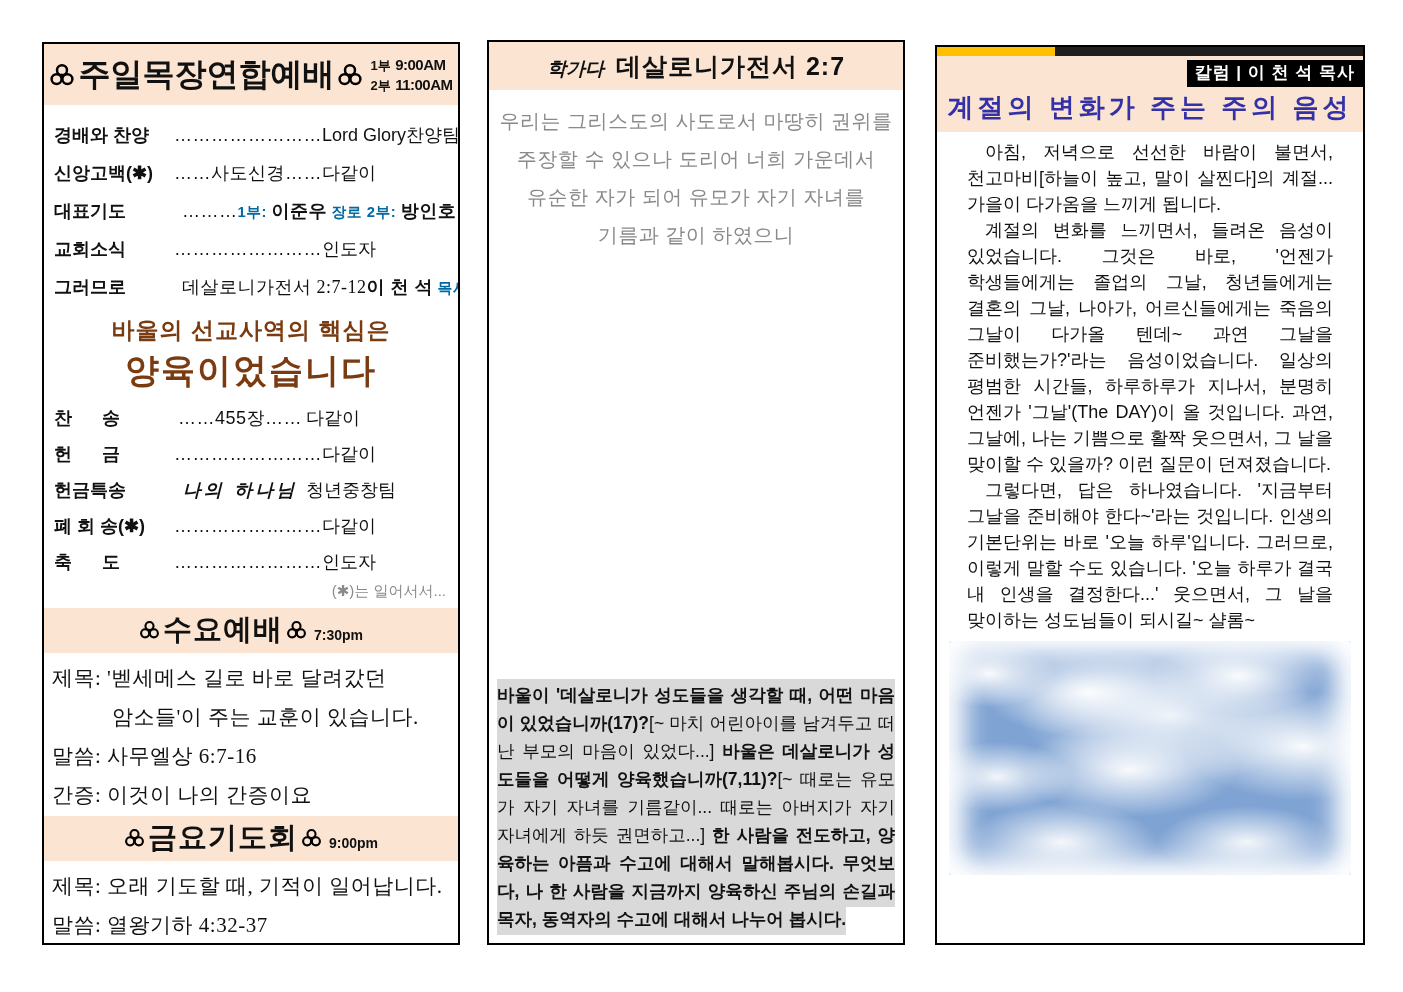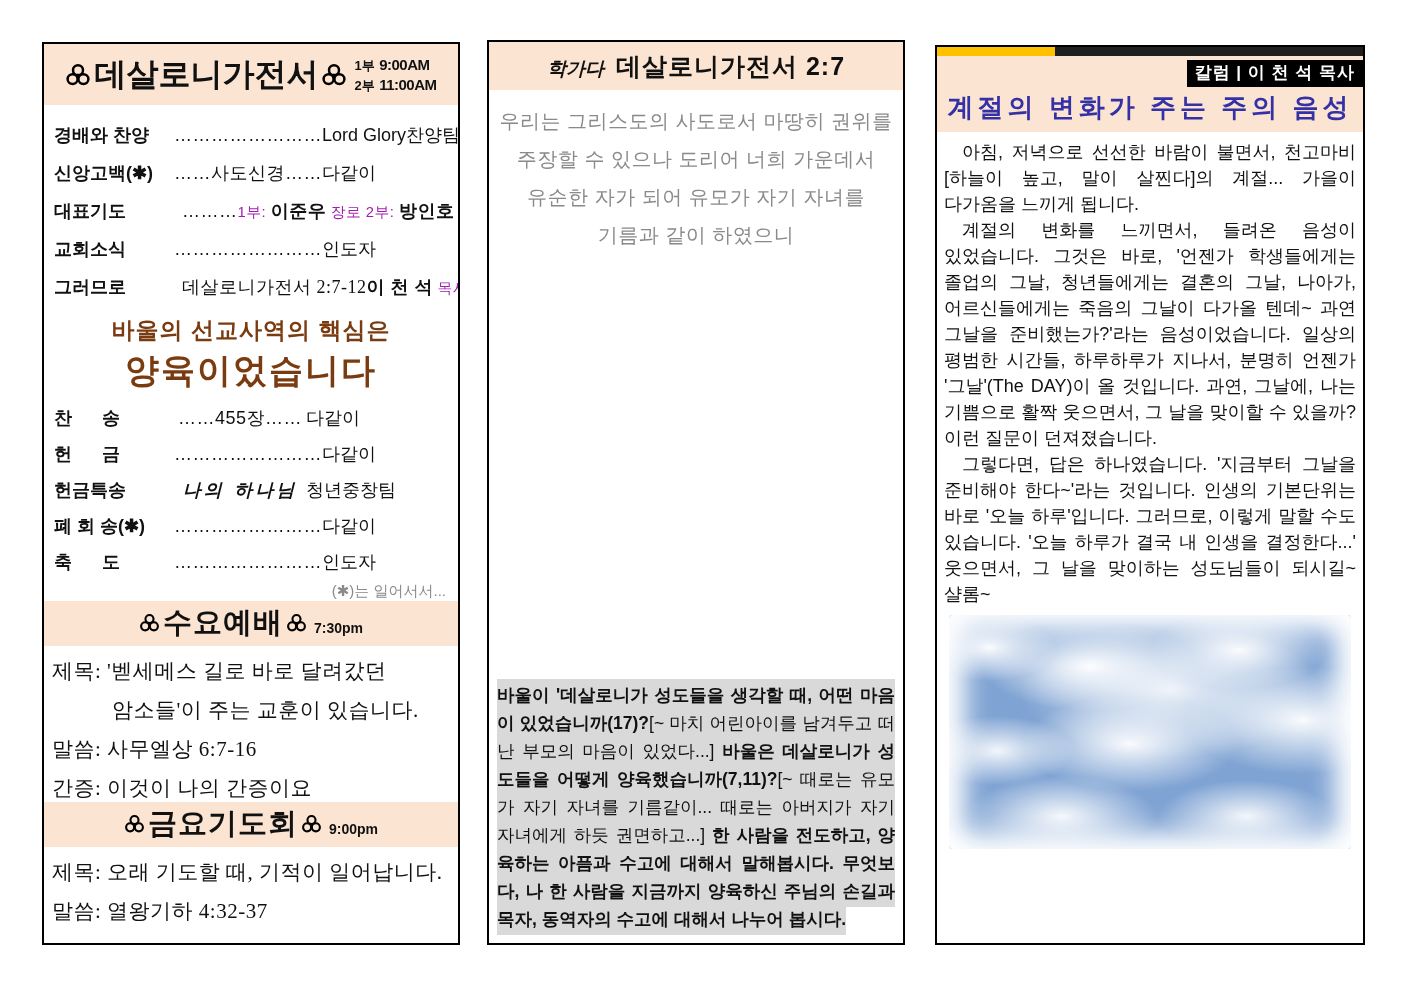--- a/index.html
+++ b/index.html
@@ -8,21 +8,21 @@
     width:1403px; height:992px; background:#ffffff; position:relative;
     font-family:"Liberation Sans", sans-serif; color:#111;
     overflow:hidden;
   }
   .panel { position:absolute; border:2px solid #000; background:#fff; display:flex; flex-direction:column; overflow:hidden; }
   #left-panel  { left:42px;  top:42px; width:418px; height:903px; }
   #mid-panel   { left:487px; top:40px; width:418px; height:905px; }
   #right-panel { left:935px; top:45px; width:430px; height:900px; }
   .peach { background:#FBE5D2; }
   .b   { font-weight:bold; }
-  .sm  { color:#a21caf; font-size:0.82em; font-weight:normal; }
+  .sm  { color:#0369a1; font-size:0.82em; font-weight:bold; }
   .scr { font-family:"DejaVu Serif", serif; font-style:italic; font-weight:bold; letter-spacing:3px; }
   .sr  { font-family:"Liberation Serif", serif; }
 
   
   #left-header { display:flex; align-items:center; justify-content:center; gap:3px; padding:9px 4px 8px; }
   .lh-title { font-size:32px; font-weight:bold; white-space:nowrap; }
   .trefoil svg { display:block; }
   .times { display:flex; flex-direction:column; line-height:1.25; margin-left:4px; }
   .tline { white-space:nowrap; }
   .tpart { font-size:13px; font-weight:bold; }
@@ -32,21 +32,21 @@
   .row { display:flex; align-items:baseline; padding:0 10px; margin-top:14px; font-size:18px; }
   .row .lab { width:120px; flex:none; font-weight:bold; white-space:pre; }
   .row .cen { flex:1; text-align:center; white-space:nowrap; letter-spacing:0.5px; }
   .row.wide .cen { text-align:left; padding-left:8px; }
   .row .rt  { width:142px; flex:none; text-align:left; white-space:nowrap; }
   .sermon { text-align:center; color:#7B3B10; margin-top:16px; }
   .sermon .l1 { font-size:23px; font-weight:bold; letter-spacing:1px; }
   .sermon .l2 { font-size:34px; font-weight:bold; letter-spacing:2px; margin-top:2px; }
   #rows2 .row { margin-top:12px; }
   .footnote { text-align:right; color:#8a8a8a; font-size:15px; padding:8px 12px 0; }
-  .band { display:flex; align-items:center; justify-content:center; gap:3px; padding:2px 0 3px; }
+  .band { display:flex; align-items:center; justify-content:center; gap:3px; padding:2px 0 3px; margin-top:7px; }
   .band .bt { font-size:29px; font-weight:bold; letter-spacing:1px; }
   .band .btime { font-size:14px; font-weight:bold; align-self:flex-end; margin:0 0 7px 4px; }
   .slines { padding:0 8px; }
   .sline { font-family:"Liberation Serif", serif; font-size:21px; margin-top:11px; letter-spacing:0.5px; white-space:nowrap; }
   .sline.indent { padding-left:60px; }
 
   
   #mid-header { display:flex; align-items:baseline; justify-content:center; gap:12px; padding:8px 0 7px; }
   .mh-small { font-family:"DejaVu Serif", serif; font-style:italic; font-weight:bold; font-size:19px; }
   .mh-ref { font-size:25px; font-weight:bold; letter-spacing:1px; }
@@ -59,21 +59,21 @@
   .med-text span { background:#D9D9D9; padding:6px 0; }
 
   
   .topbar { height:9px; display:flex; flex:none; }
   .topbar .yellowseg { width:118px; background:#FFC000; }
   .topbar .darkseg { flex:1; background:#1F1F1F; }
   .rp-head { padding-bottom:7px; flex:none; }
   .byline-row { display:flex; justify-content:flex-end; margin-top:4px; }
   .byline { background:#000; color:#fff; font-weight:bold; font-size:17px; letter-spacing:1px; padding:1px 8px 3px; }
   .rp-title { text-align:center; color:#3431A6; font-size:26px; font-weight:bold; letter-spacing:4px; margin-top:3px; white-space:nowrap; }
-  .rp-body { padding:7px 7px 0; font-size:18px; line-height:26px; text-align:justify; word-break:keep-all; }
+  .rp-body { padding:7px 30px 0; font-size:18px; line-height:26px; text-align:justify; word-break:keep-all; }
   .rp-body p { margin:0; text-indent:18px; }
   .sky {
     margin:8px auto 0; width:402px; height:234px; border-radius:3px; flex:none;
     background-color:#7fa3d3;
     background-image:
       radial-gradient(ellipse 200px 90px at 55% 32%, rgba(255,255,255,.88) 0%, rgba(255,255,255,0) 75%),
       radial-gradient(ellipse 95px 48px at 10% 14%,  rgba(255,255,255,.96) 0%, rgba(255,255,255,0) 70%),
       radial-gradient(ellipse 150px 62px at 35% 22%, rgba(255,255,255,.97) 0%, rgba(255,255,255,0) 72%),
       radial-gradient(ellipse 125px 56px at 72% 15%, rgba(255,255,255,.95) 0%, rgba(255,255,255,0) 70%),
       radial-gradient(ellipse 165px 75px at 88% 45%, rgba(255,255,255,.96) 0%, rgba(255,255,255,0) 72%),
@@ -89,21 +89,21 @@
 
 <div class="panel" id="left-panel">
   <div class="peach" id="left-header">
     <span class="trefoil">
       <svg width="26" height="24" viewBox="0 0 24 22" fill="none" stroke="#000" stroke-width="2.3">
         <circle cx="12" cy="6.5" r="4.6"></circle>
           <circle cx="7" cy="14.8" r="4.6"></circle>
           <circle cx="17" cy="14.8" r="4.6"></circle>
       </svg>
     </span>
-    <span class="lh-title">데살로니가전서</span>
+    <span class="lh-title">주일목장연합예배</span>
     <span class="trefoil">
       <svg width="26" height="24" viewBox="0 0 24 22" fill="none" stroke="#000" stroke-width="2.3">
         <circle cx="12" cy="6.5" r="4.6"></circle>
           <circle cx="7" cy="14.8" r="4.6"></circle>
           <circle cx="17" cy="14.8" r="4.6"></circle>
       </svg>
     </span>
     <span class="times">
       <span class="tline"><span class="tpart">1부</span> <span class="ttime">9:00AM</span></span>
       <span class="tline"><span class="tpart">2부</span> <span class="ttime">11:00AM</span></span>

